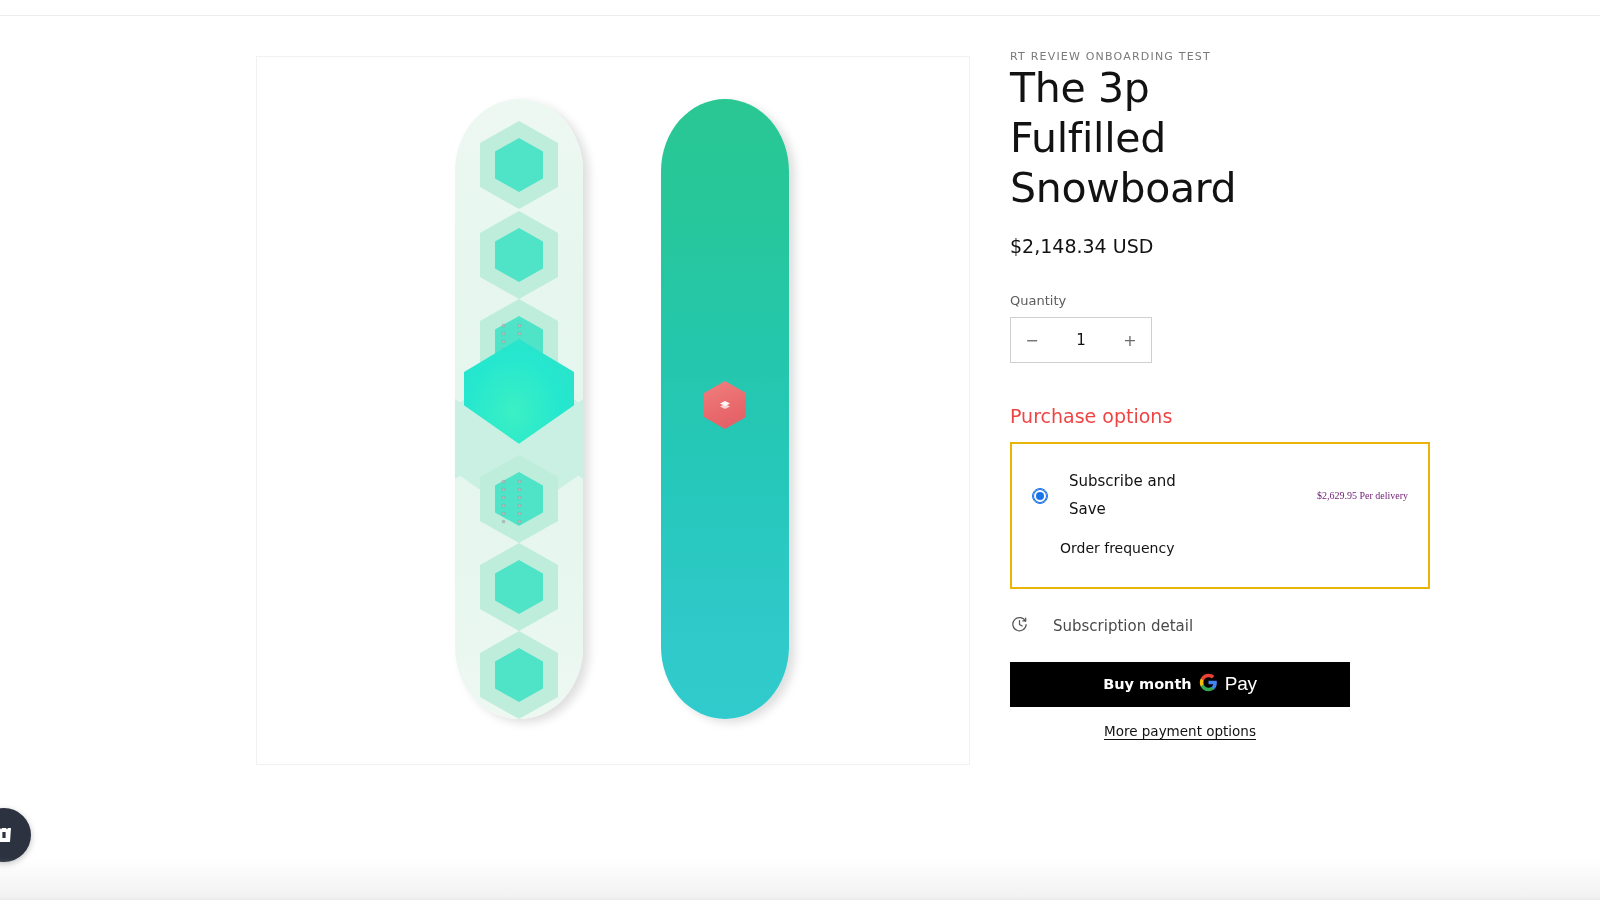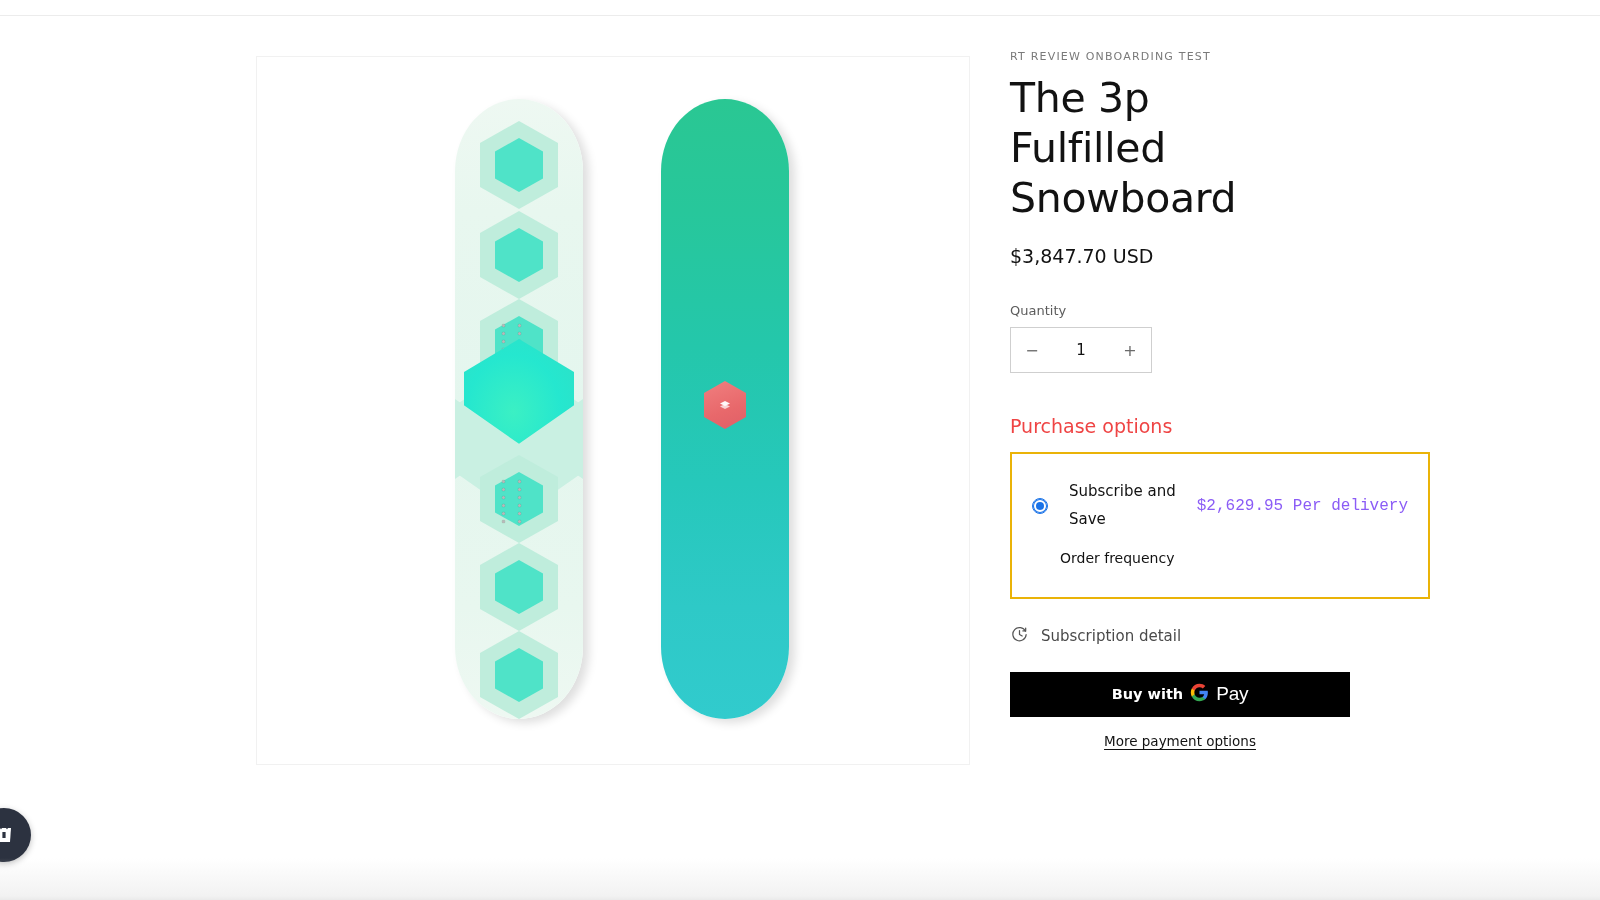--- a/index.html
+++ b/index.html
@@ -148,21 +148,20 @@
     left: 1010px;
     top: 50px;
     width: 420px;
   }
 
   .vendor {
     font-size: 11px;
     letter-spacing: 1.2px;
     color: #7a7a7a;
     text-transform: uppercase;
-    margin-bottom: 10px;
     font-family: "DejaVu Sans", sans-serif;
   }
 
   .title {
     font-size: 41px;
     line-height: 1.22;
     font-weight: 400;
     letter-spacing: -0.3px;
     color: #121212;
     max-width: 300px;
@@ -262,25 +261,25 @@
   .po-name {
     font-size: 15px;
     line-height: 1.85;
     color: #121212;
     width: 120px;
     font-family: "DejaVu Sans", sans-serif;
   }
   .po-name.inline { width: auto; line-height: 1.3; }
 
   .po-price {
-    font-size: 16px;
-    color: #8b5cf6;
+    font-size: 10px;
+    color: #701a75;
     margin-left: auto;
     white-space: nowrap;
-    font-family: Liberation Mono, monospace;
+    font-family: Liberation Serif, serif;
   }
   .po-price.inline {
     margin-left: 20px;
   }
 
   .freq-label {
     font-size: 14px;
     color: #121212;
     margin: 16px 0 9px 28px;
     font-family: "DejaVu Sans", sans-serif;
@@ -301,21 +300,21 @@
     font-family: "DejaVu Sans", sans-serif;
   }
   .freq-select .chev-icon {
     margin-left: auto;
     color: #5a5a5a;
   }
 
   .sub-detail {
     display: flex;
     align-items: center;
-    gap: 12px;
+    gap: 24px;
     margin-bottom: 24px;
     cursor: pointer;
   }
   .sub-detail-text {
     font-size: 15px;
     color: #4a4a4a;
     font-family: "DejaVu Sans", sans-serif;
   }
 
   .btn {
@@ -463,21 +462,21 @@
 
     </div>
   </div>
 
   <div class="info">
 
     <div class="vendor">RT REVIEW ONBOARDING TEST</div>
 
     <h1 class="title">The 3p Fulfilled Snowboard</h1>
 
-    <div class="price">$3,847.70 USD</div>
+    <div class="price">$2,148.34 USD</div>
 
     <div class="qty-label">Quantity</div>
 
     <div class="qty-box">
       <button class="qty-btn">−</button>
       <span class="qty-val">1</span>
       <button class="qty-btn">+</button>
     </div>
 
     <div class="po-heading">Purchase options</div>
@@ -504,21 +503,21 @@
           <path d="M16.5 6.2 V3.2 M16.5 6.2 H13.6" fill="none" stroke="#555" stroke-width="1.3" stroke-linecap="round" stroke-linejoin="round"></path>
           <path d="M16.3 6.6 A7 7 0 1 0 17 10" fill="none" stroke="#555" stroke-width="1.3" stroke-linecap="round"></path>
           <path d="M10 5.9 V10 L12.8 11.6" fill="none" stroke="#555" stroke-width="1.3" stroke-linecap="round" stroke-linejoin="round"></path>
         </svg>
       </span>
       <span class="sub-detail-text">Subscription detail</span>
     </div>
 
 
     <button class="btn btn-gpay">
-      <span>Buy with</span>
+      <span>Buy month</span>
       <span>
         <svg width="19" height="19" viewBox="0 0 48 48" aria-hidden="true">
           <path fill="#4285F4" d="M45.1 24.5c0-1.6-.1-3.2-.4-4.7H24v8.9h11.8c-.5 2.8-2.1 5.1-4.4 6.7v5.5h7.1c4.2-3.8 6.6-9.5 6.6-16.4z"></path>
           <path fill="#34A853" d="M24 46c5.9 0 10.9-2 14.5-5.3l-7.1-5.5c-2 1.3-4.5 2.1-7.4 2.1-5.7 0-10.5-3.8-12.2-9H4.5v5.7C8.1 41.2 15.5 46 24 46z"></path>
           <path fill="#FBBC05" d="M11.8 28.3c-.4-1.3-.7-2.7-.7-4.3s.2-2.9.7-4.3v-5.7H4.5C2.9 17.2 2 20.5 2 24s.9 6.8 2.5 9.9l7.3-5.6z"></path>
           <path fill="#EA4335" d="M24 10.7c3.2 0 6.1 1.1 8.4 3.3l6.3-6.3C34.9 4.1 29.9 2 24 2 15.5 2 8.1 6.8 4.5 14.1l7.3 5.7c1.7-5.2 6.5-9.1 12.2-9.1z"></path>
         </svg>
       </span>
       <span class="gpay-pay">Pay</span>
     </button>

